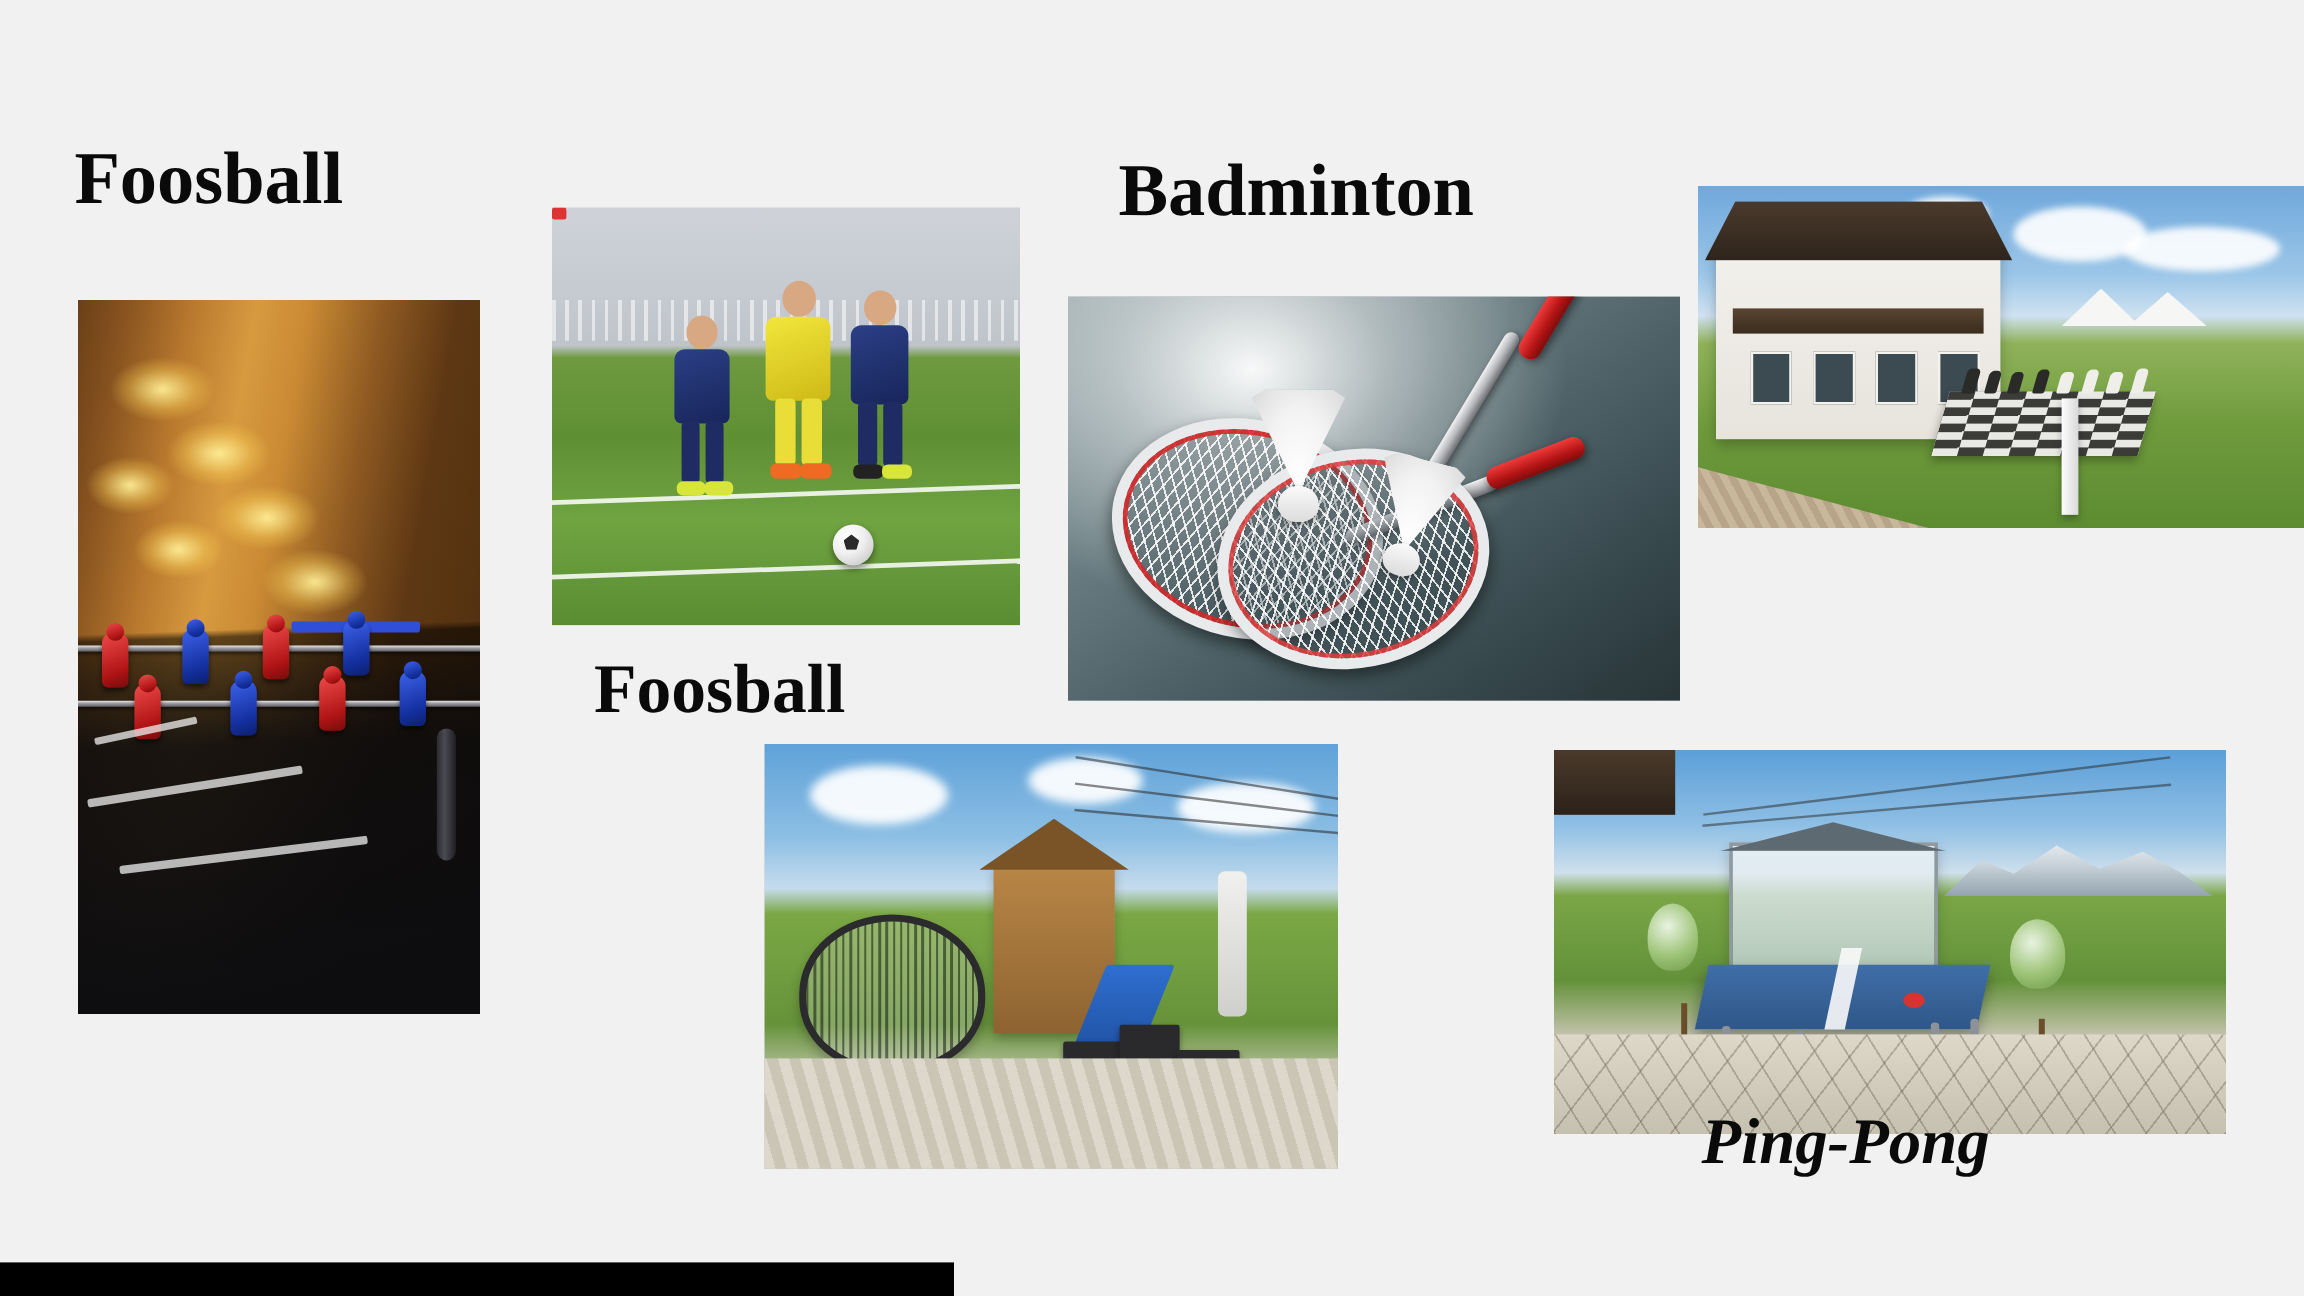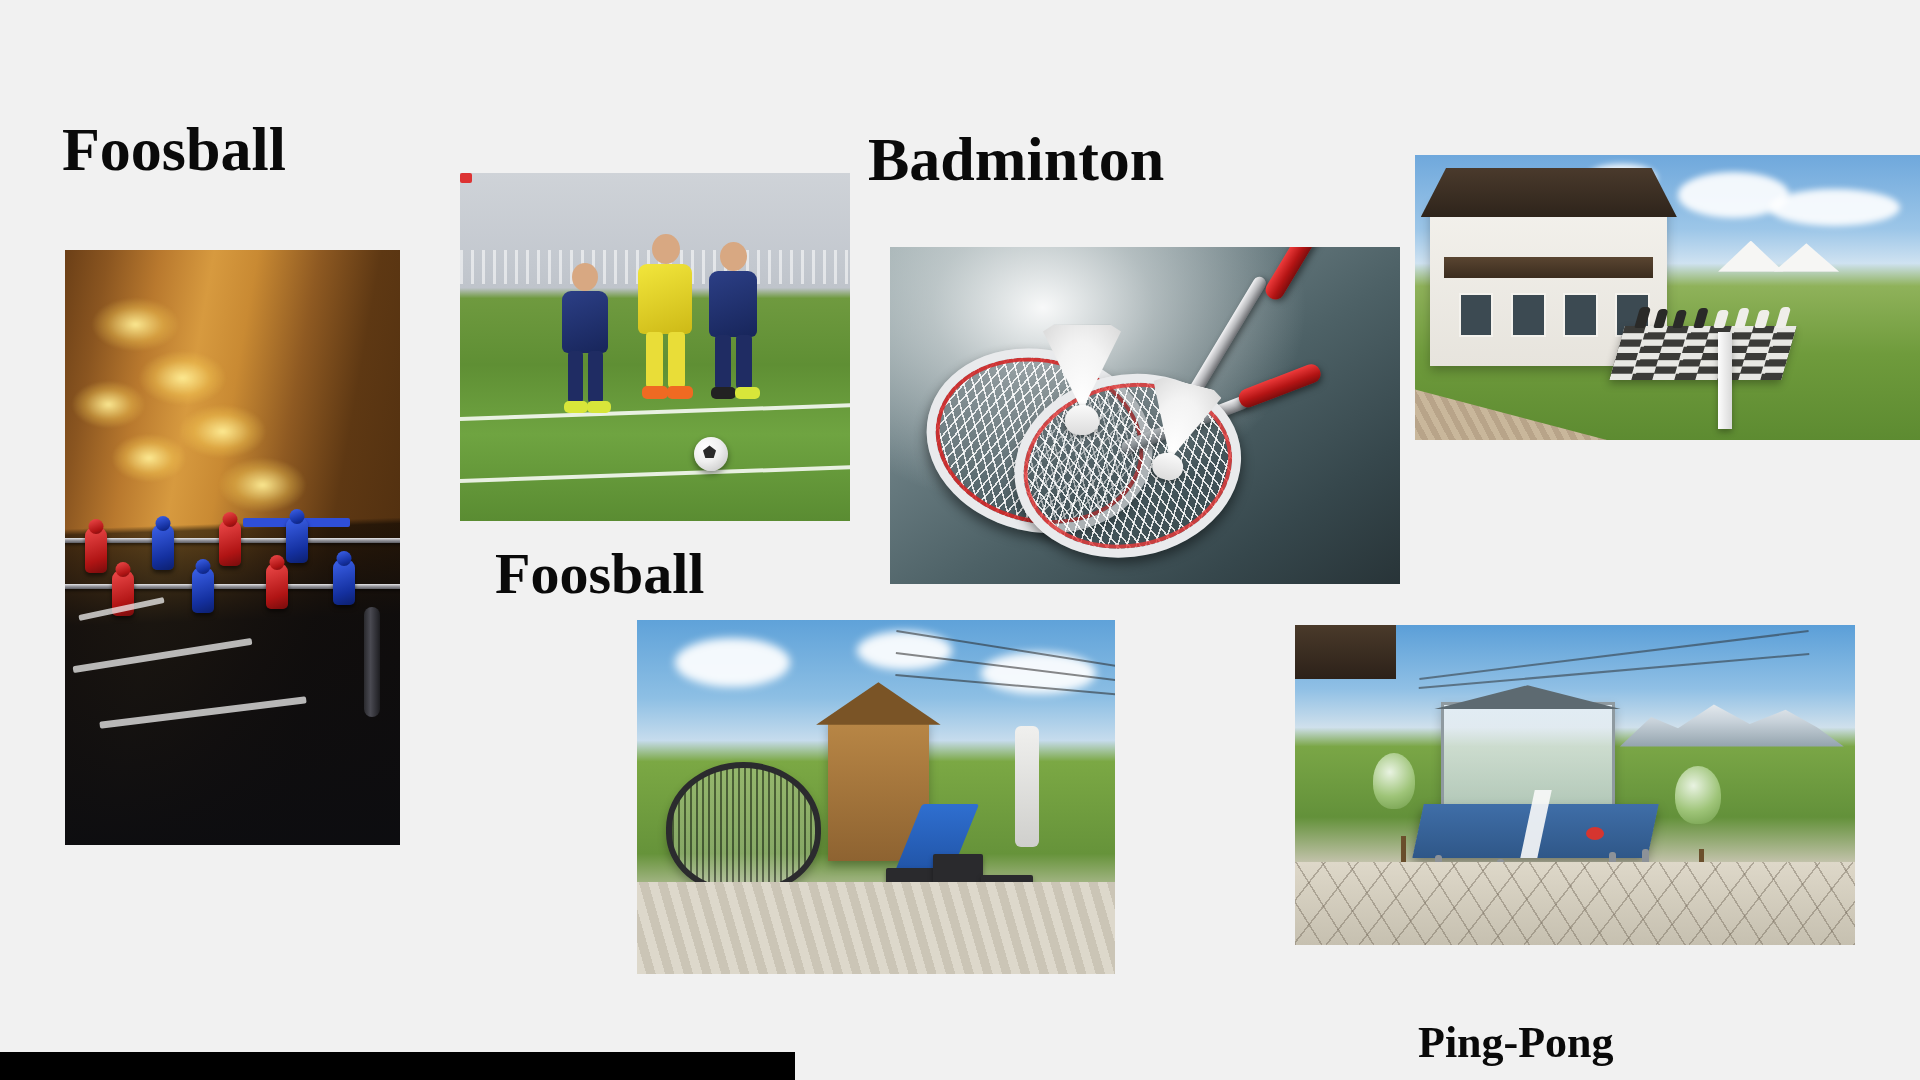--- a/index.html
+++ b/index.html
@@ -405,21 +405,21 @@
       <div class="shuttle" style="left:30%;top:23%;">
         <div class="skirt"></div>
         <div class="cork" style="left:22px;top:80px;"></div>
       </div>
       <div class="shuttle" style="left:52%;top:38%;transform:rotate(14deg);">
         <div class="skirt" style="width:70px;height:78px;"></div>
         <div class="cork" style="left:19px;top:72px;width:31px;height:27px;"></div>
       </div>
     </div>
   </div>
-  <div class="label" style="left:868px;top:128px;font-size:62px;">Badminton</div>
+  <div class="label" style="left:932px;top:128px;font-size:62px;">Badminton</div>
 
   <div class="photo ph-sah" style="left:1415px;top:155px;width:505px;height:285px;">
     <div class="inner">
       <div class="cloud" style="left:52%;top:6%;width:22%;height:16%;"></div>
       <div class="cloud" style="left:70%;top:12%;width:26%;height:13%;"></div>
       <div class="cloud" style="left:34%;top:3%;width:14%;height:10%;"></div>
 
       <div class="house">
         <div class="roof"></div>
         <div class="balcony"></div>
@@ -499,17 +499,17 @@
       </div>
       <div class="tleg" style="left:25%;top:72%;height:20%;"></div>
       <div class="tleg" style="left:36%;top:73%;height:19%;"></div>
       <div class="tleg" style="left:56%;top:71%;height:20%;"></div>
       <div class="tleg" style="left:62%;top:70%;height:20%;"></div>
       <div class="paddle" style="left:52%;top:63%;"></div>
 
       <div class="stone"></div>
     </div>
   </div>
-  <div class="label" style="left:1418px;top:1021px;font-size:44px;">Ping-Pong</div>
+  <div class="label" style="left:1418px;top:924px;font-size:54px;font-style:italic;">Ping-Pong</div>
 
   <div class="bottom-bar" style="width: 795px; background: rgb(0, 0, 0);"></div>
 
 </div>
 
 </body></html>

